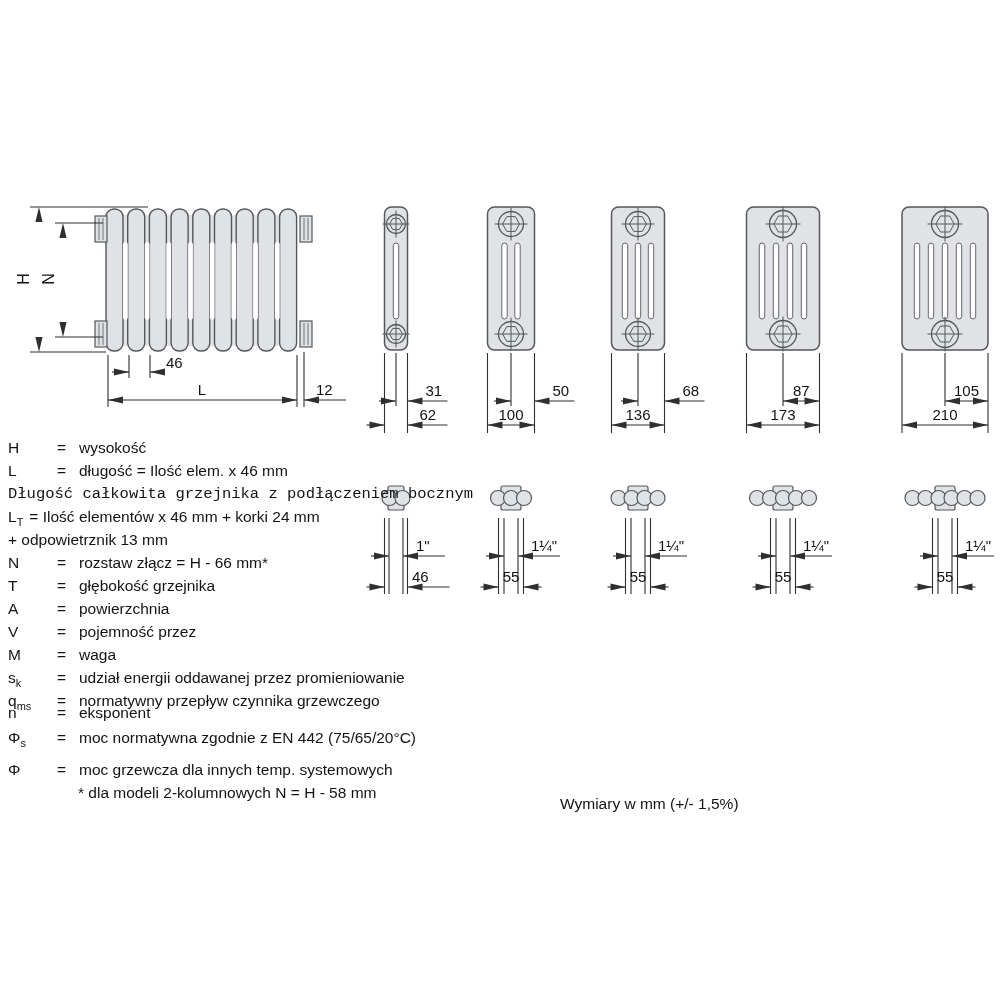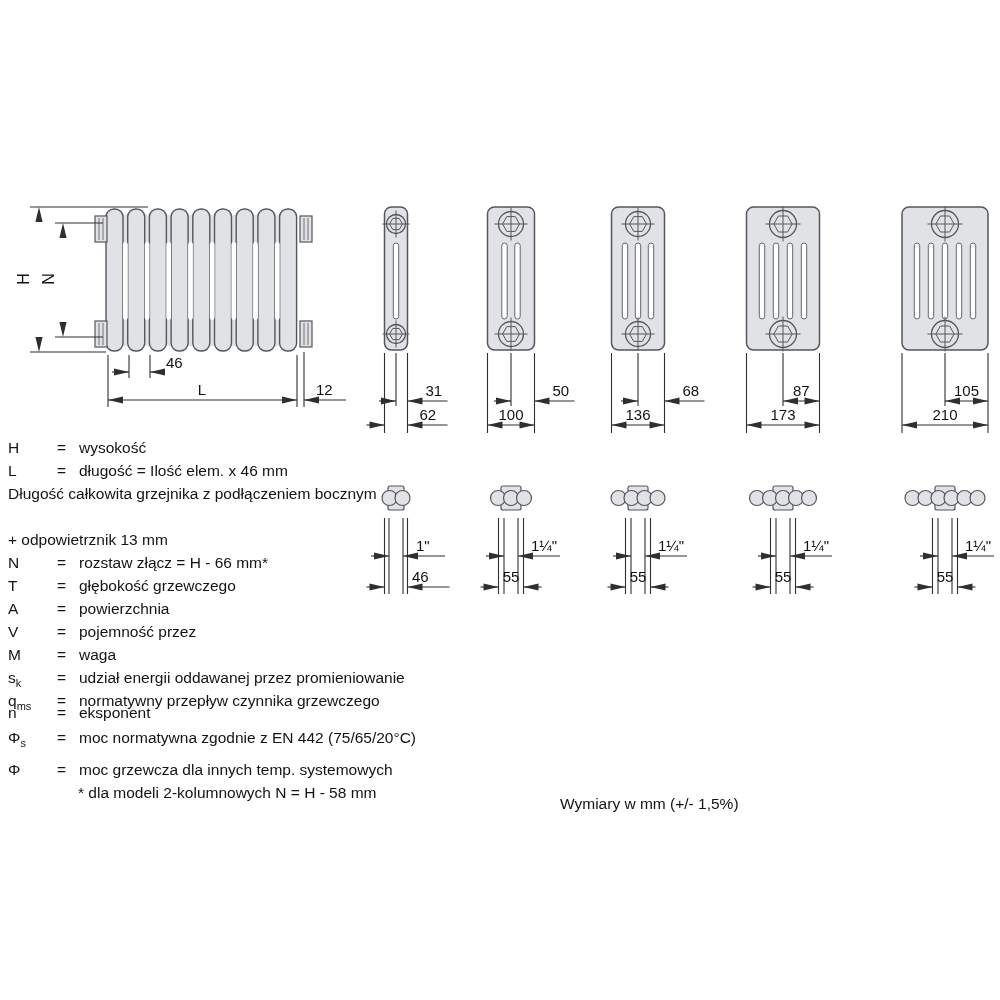--- a/index.html
+++ b/index.html
@@ -338,24 +338,25 @@
           <line x1="914.5" y1="587" x2="932.5" y2="587" stroke="#2f2f2f" stroke-width="1.1"></line>
           <polygon points="932.5,587 917.5,583.4 917.5,590.6" fill="#2f2f2f"></polygon>
           <line x1="957.5" y1="587" x2="975.5" y2="587" stroke="#2f2f2f" stroke-width="1.1"></line>
           <polygon points="957.5,587 972.5,583.4 972.5,590.6" fill="#2f2f2f"></polygon>
           <text x="945" y="582" font-size="15" fill="#111" text-anchor="middle">55</text>
         </g>
       </svg></div>
   <div id="legend">
       <div class="lrow" style="top: 438px;"><span class="sym">H</span><span class="eq">=</span><span>wysokość</span></div>
       <div class="lrow" style="top: 461px;"><span class="sym">L</span><span class="eq">=</span><span>długość = Ilość elem. x 46 mm</span></div>
-      <div class="lrow" style="top: 484px;"><span>Długość całkowita grzejnika z podłączeniem bocznym</span></div>
+      <div class="lrow" style="top: 484px; font-family: Liberation Mono, monospace;"><span>Długość całkowita grzejnika z podłączeniem bocznym</span></div>
+      <div class="lrow inline" style="top: 507px;"><span class="sym">L<sub>T</sub></span><span>= Ilość elementów x 46 mm + korki 24 mm</span></div>
       <div class="lrow" style="top: 530px; text-align: right;"><span>+ odpowietrznik 13 mm</span></div>
       <div class="lrow" style="top: 553px;"><span class="sym">N</span><span class="eq">=</span><span>rozstaw złącz = H - 66 mm*</span></div>
-      <div class="lrow" style="top: 576px;"><span class="sym">T</span><span class="eq">=</span><span>głębokość grzewczego</span></div>
+      <div class="lrow" style="top: 576px;"><span class="sym">T</span><span class="eq">=</span><span>głębokość grzejnika</span></div>
       <div class="lrow" style="top: 599px;"><span class="sym">A</span><span class="eq">=</span><span>powierzchnia</span></div>
       <div class="lrow" style="top: 622px;"><span class="sym">V</span><span class="eq">=</span><span>pojemność przez</span></div>
       <div class="lrow" style="top: 645px;"><span class="sym">M</span><span class="eq">=</span><span>waga</span></div>
       <div class="lrow" style="top: 668px;"><span class="sym">s<sub>k</sub></span><span class="eq">=</span><span>udział energii oddawanej przez promieniowanie</span></div>
       <div class="lrow" style="top: 691px;"><span class="sym">q<sub>ms</sub></span><span class="eq">=</span><span>normatywny przepływ czynnika grzewczego</span></div>
       <div class="lrow" style="top: 703px;"><span class="sym">n</span><span class="eq">=</span><span>eksponent</span></div>
       <div class="lrow" style="top: 728px;"><span class="sym">Φ<sub>s</sub></span><span class="eq">=</span><span>moc normatywna zgodnie z EN 442 (75/65/20°C)</span></div>
       <div class="lrow" style="top: 760px;"><span class="sym">Φ</span><span class="eq">=</span><span>moc grzewcza dla innych temp. systemowych</span></div>
       <div class="lrow indent" style="top: 783px;"><span>* dla modeli 2-kolumnowych N = H - 58 mm</span></div>
     </div>

